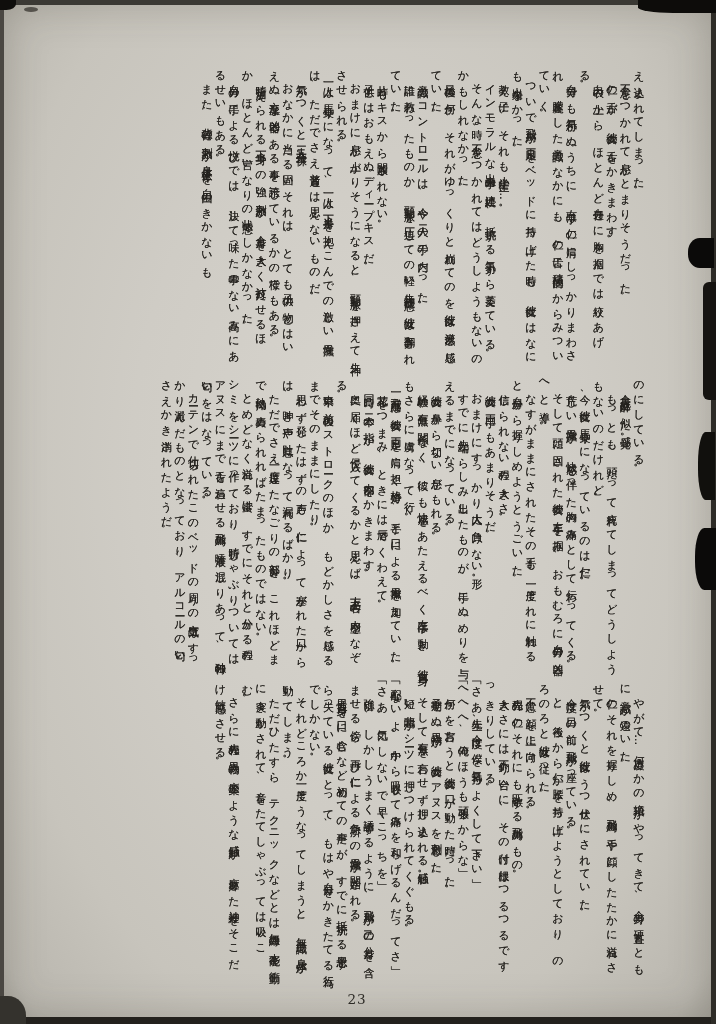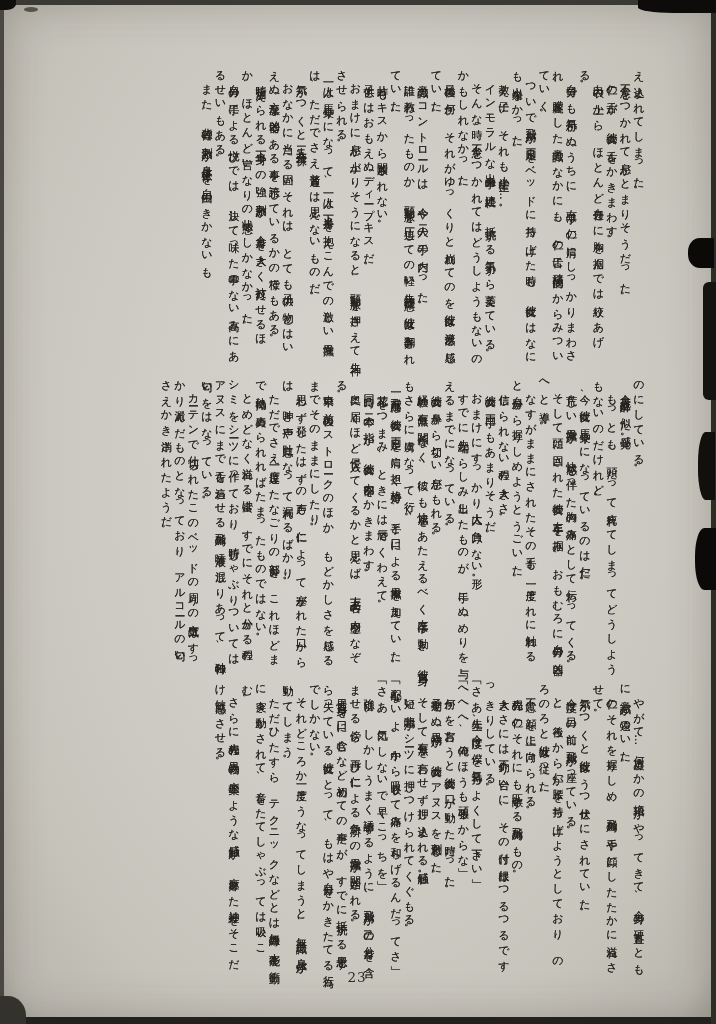--- a/index.html
+++ b/index.html
@@ -28,21 +28,21 @@
     color: #24221e;
     text-shadow: 0 0 0.5px rgba(35,32,28,0.85);
   }
   .band-1 { top: 58px;  height: 302px; }
   .band-2 { top: 368px; height: 300px; }
   .band-3 { top: 672px; height: 295px; }
   .para { margin: 0; padding: 0; }
   .para.indent { text-indent: 13.2px; }
   .page-number {
     position: absolute;
-    top: 964px; left: 50%;
+    top: 986px; left: 50%;
     transform: translateX(-52%);
     font-family: "DejaVu Serif", serif;
     font-size: 13.5px;
     letter-spacing: 1px;
     color: #2c2a25;
   }
   
   .art { position: absolute; pointer-events: none; }
   .edge-top    { left: 0; top: 0; width: 716px; height: 5px; background: #3b3934; }
   .edge-bottom { left: 0; bottom: 0; width: 716px; height: 7px; background: #23211d; }

